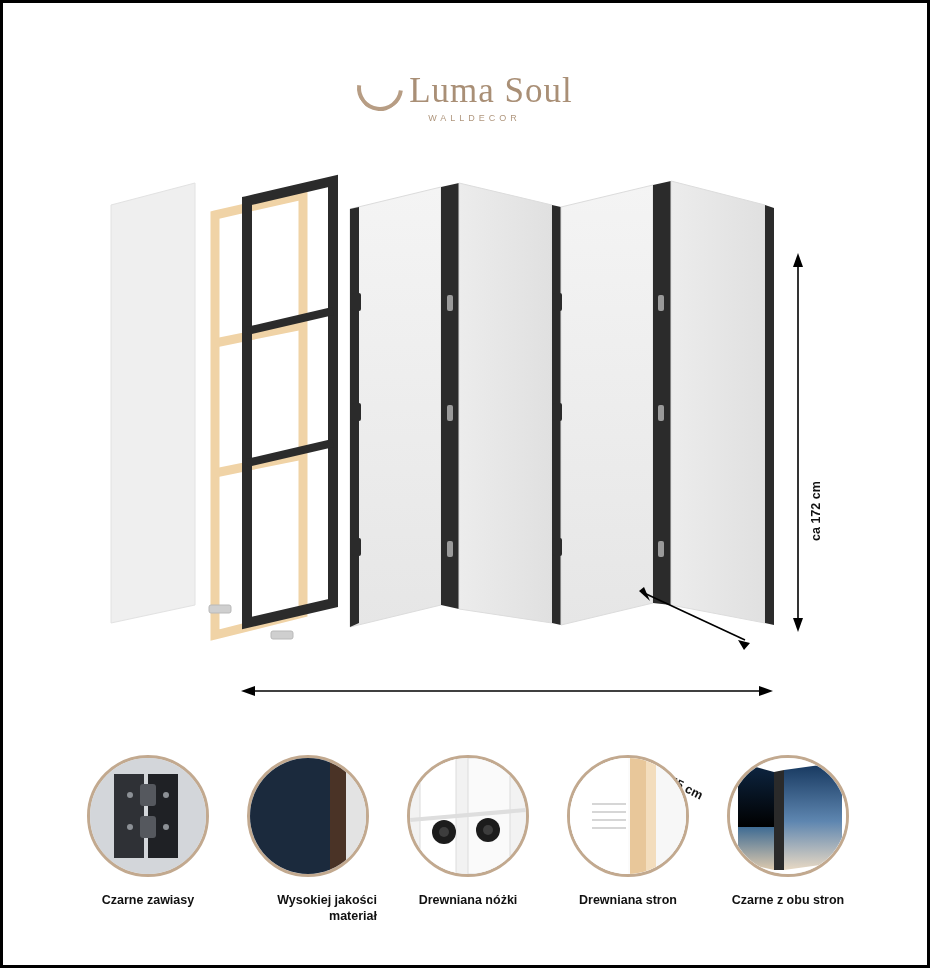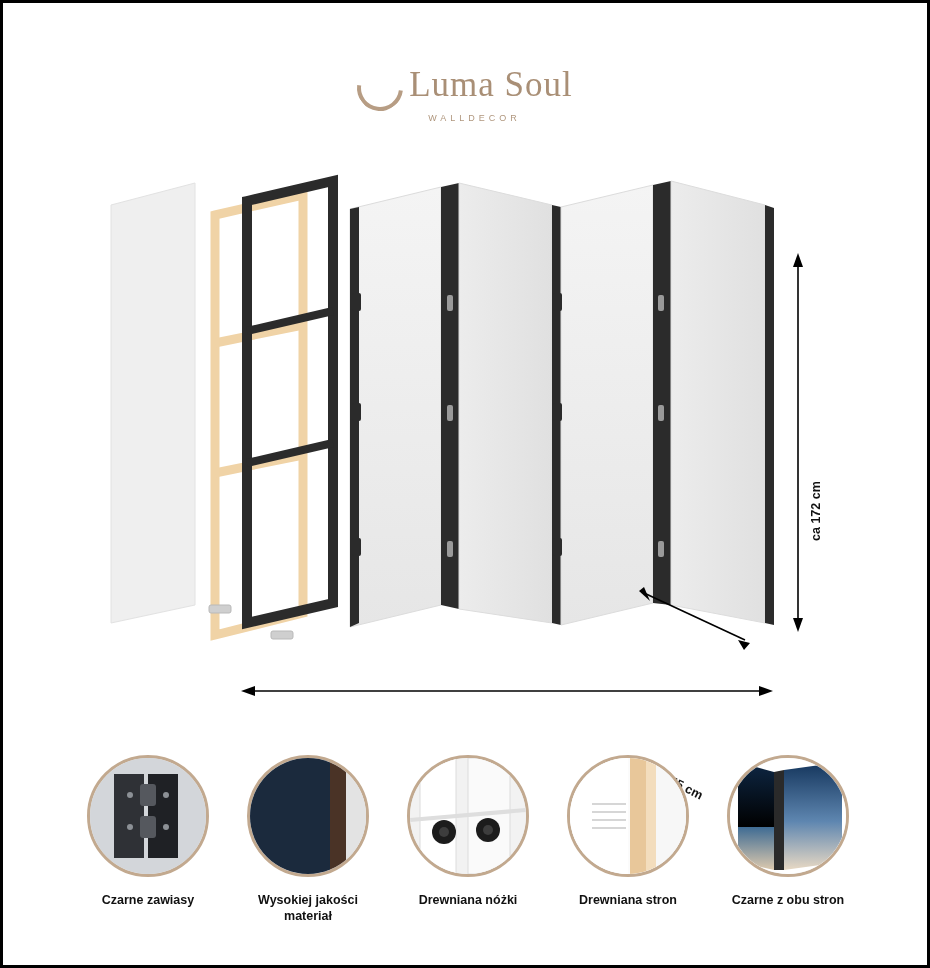--- a/index.html
+++ b/index.html
@@ -23,21 +23,21 @@
   
   .brand {
     position: absolute;
     top: 62px;
     left: 0;
     width: 100%;
     text-align: center;
   }
   .brand-row {
     display: flex;
-    align-items: flex-start;
+    align-items: flex-end;
     justify-content: center;
     gap: 6px;
   }
   .brand-mark {
     width: 46px;
     height: 46px;
     border: 4px solid #b79d84;
     border-radius: 50%;
     border-right-color: transparent;
     border-top-color: transparent;
@@ -118,21 +118,21 @@
     border: 3px solid #c2a98f;
     overflow: hidden;
     position: relative;
     background: #e9e9e9;
   }
   .feature-caption {
     margin-top: 16px;
     font-size: 12.5px;
     font-weight: bold;
     color: #111;
-    text-align: center;
+    text-align: right;
     line-height: 1.25;
   }
 </style>
 </head>
 <body>
 
 <div id="page">
 
   <div class="brand">
     <div class="brand-row">

